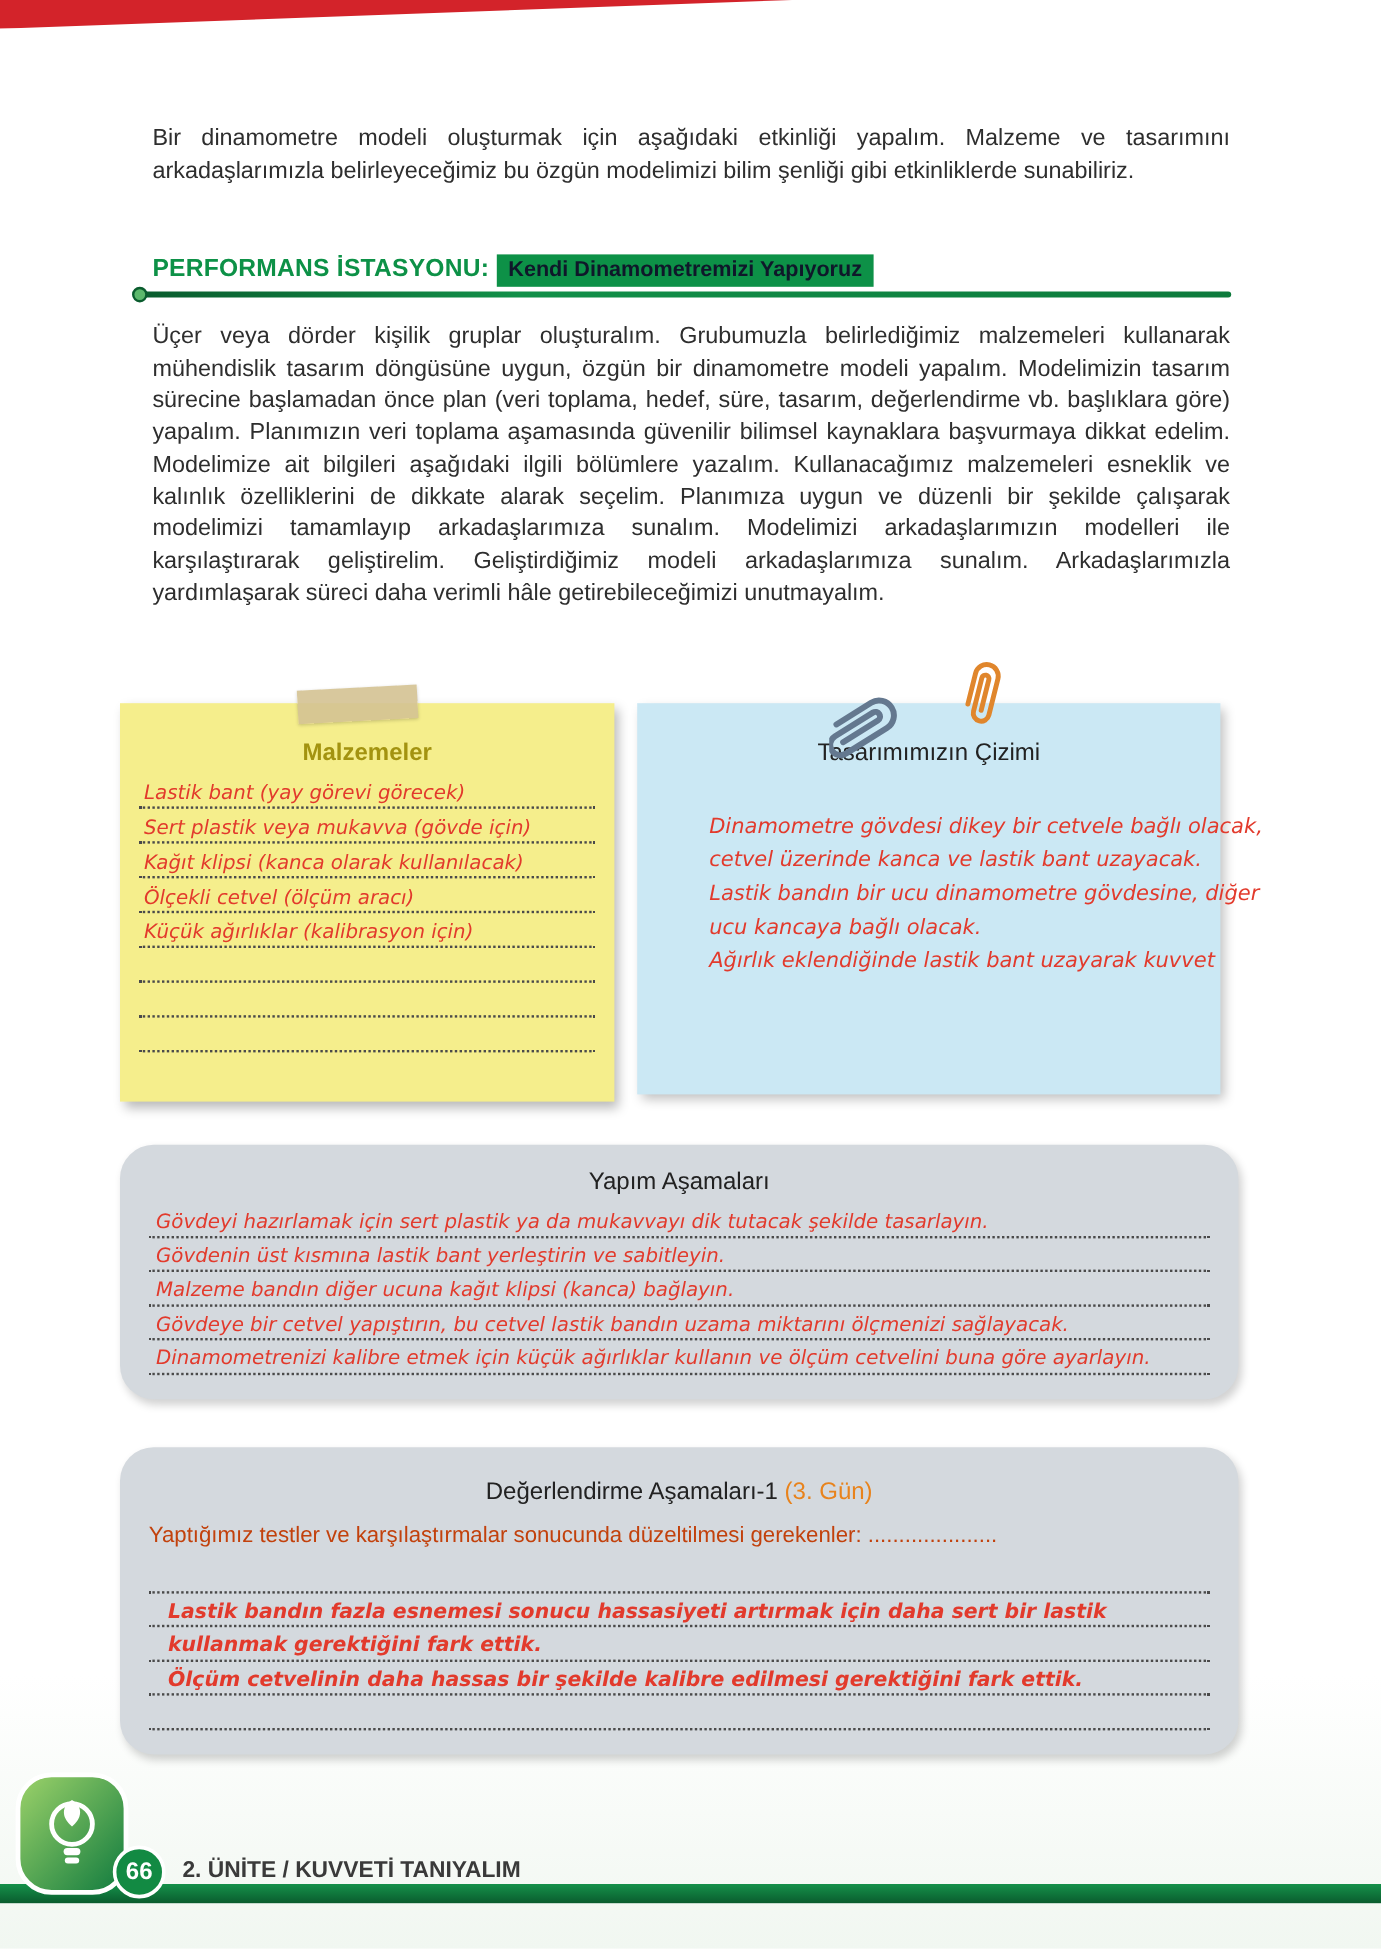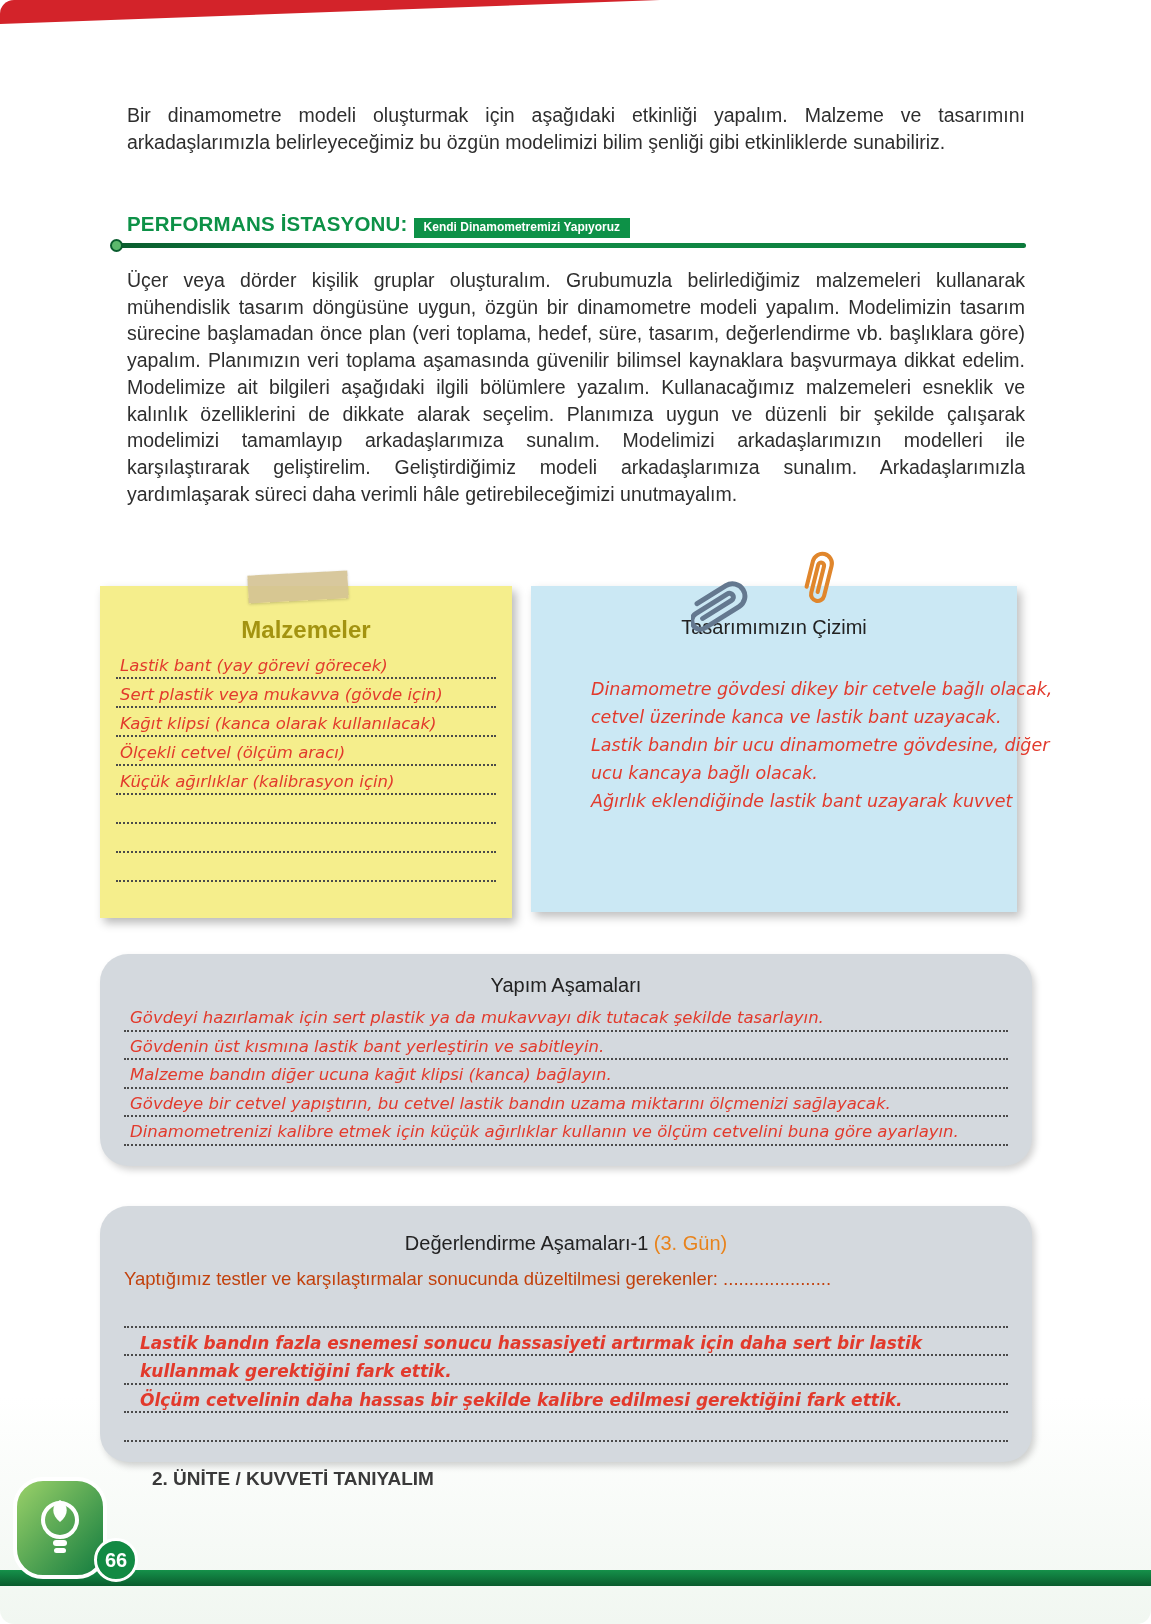--- a/index.html
+++ b/index.html
@@ -1,48 +1,48 @@
 <!DOCTYPE html>
 <html><head>
 <meta charset="utf-8">
 <style>
   * { margin:0; padding:0; box-sizing:border-box; }
   body { margin:0; background:#ffffff; }
   .page {
     position:relative; width:1151px; height:1624px; overflow:hidden;
     background:linear-gradient(180deg,#ffffff 0%, #ffffff 86%, #f1f7f1 100%);
-    font-family:"Liberation Sans", sans-serif; color:#2d2d2d;border-radius:14px;
+    font-family:"Liberation Sans", sans-serif; color:#2d2d2d;
   }
   .page-edge { position:absolute; top:0; left:0; width:660px; height:24px;
     background:#d3232a; clip-path:polygon(0 0, 100% 0, 0 100%); }
 
   .intro { position:absolute; left:127px; top:102px; width:898px;
     font-size:19.5px; line-height:1.37; text-align:justify; color:#2e2e2e; }
 
   .perf { position:absolute; left:127px; top:212px; width:898px; }
   .perf-label { color:#0d9147; font-weight:bold; font-size:20.5px; letter-spacing:.2px; }
-  .perf-badge { background:#0d9147; color:#ffffff; font-weight:bold; font-size:12px;
+  .perf-badge { background:#0d9147; color:#0f172a; font-weight:bold; font-size:18px;
     padding:2px 10px 4px; margin-left:6px; display:inline-block; }
   .perf-rule { position:absolute; left:114px; top:243px; width:912px; height:5px;
     border-radius:3px; background:linear-gradient(90deg,#0a5c2e,#129049 35%,#0d7a3c); }
   .perf-dot { position:absolute; left:110px; top:239px; width:13px; height:13px;
     border-radius:50%; background:#5cb86c; border:2.5px solid #0a5c2e; }
 
   .body-par { position:absolute; left:127px; top:267px; width:898px;
     font-size:19.5px; line-height:1.37; text-align:justify; color:#2e2e2e; }
 
   .hand { font-family:"DejaVu Sans", sans-serif; font-style:italic; color:#e23a2c; }
 
   .note-yellow { position:absolute; left:100px; top:586px; width:412px; height:332px;
     background:#f5ee8c; box-shadow:4px 5px 9px rgba(0,0,0,.28); }
   .tape { position:absolute; left:148px; top:-13px; width:100px; height:28px;
     background:rgba(212,194,146,.9); transform:rotate(-3deg);
     box-shadow:0 1px 3px rgba(0,0,0,.18); }
   .note-yellow .note-title { margin-top:30px; text-align:center; color:#a39310;
-    font-weight:bold; font-size:24px; }
+    font-weight:bold; font-size:20px; }
   .mat-lines { margin:6px 16px 0; }
   .mat-line { height:29px; border-bottom:2px dotted #4a4a4a; font-size:16.5px;
     line-height:31px; white-space:nowrap; overflow:hidden; padding-left:4px; }
 
   .note-blue { position:absolute; left:531px; top:586px; width:486px; height:326px;
     background:#cbe8f4; box-shadow:4px 5px 9px rgba(0,0,0,.25); }
   .clips { position:absolute; top:-42px; left:160px; }
   .note-blue .note-title { margin-top:30px; text-align:center; color:#222;
     font-size:20px; }
   .design-text { margin:36px 16px 0 60px; font-size:17.5px; line-height:28px; }
@@ -62,21 +62,21 @@
     line-height:28px; white-space:nowrap; overflow:hidden; }
   .eval-box .box-line.hand { padding-left:16px; font-size:17px;font-weight:bold; }
 
   .footer-bar { position:absolute; left:0; top:1570px; width:1151px; height:16px;
     background:linear-gradient(180deg,#15914a,#0a5c2e); }
   .logo { position:absolute; left:12px; top:1476px; }
   .page-badge { position:absolute; left:94px; top:1538px; width:44px; height:44px;
     border-radius:50%; background:#128a43; color:#fff; font-weight:bold;
     font-size:20px; display:flex; align-items:center; justify-content:center;
     border:3px solid #ffffff; }
-  .unit { position:absolute; left:152px; top:1468px; font-size:19px;
+  .unit { position:absolute; left:152px; top:1548px; font-size:19px;
     font-weight:bold; color:#3a3a3a; }
 </style>
 </head>
 <body>
 
 <div class="page">
 
   <div class="page-edge"></div>
 
   <p class="intro">Bir dinamometre modeli oluşturmak için aşağıdaki etkinliği yapalım. Malzeme ve tasarımını arkadaşlarımızla belirleyeceğimiz bu özgün modelimizi bilim şenliği gibi etkinliklerde sunabiliriz.</p>

